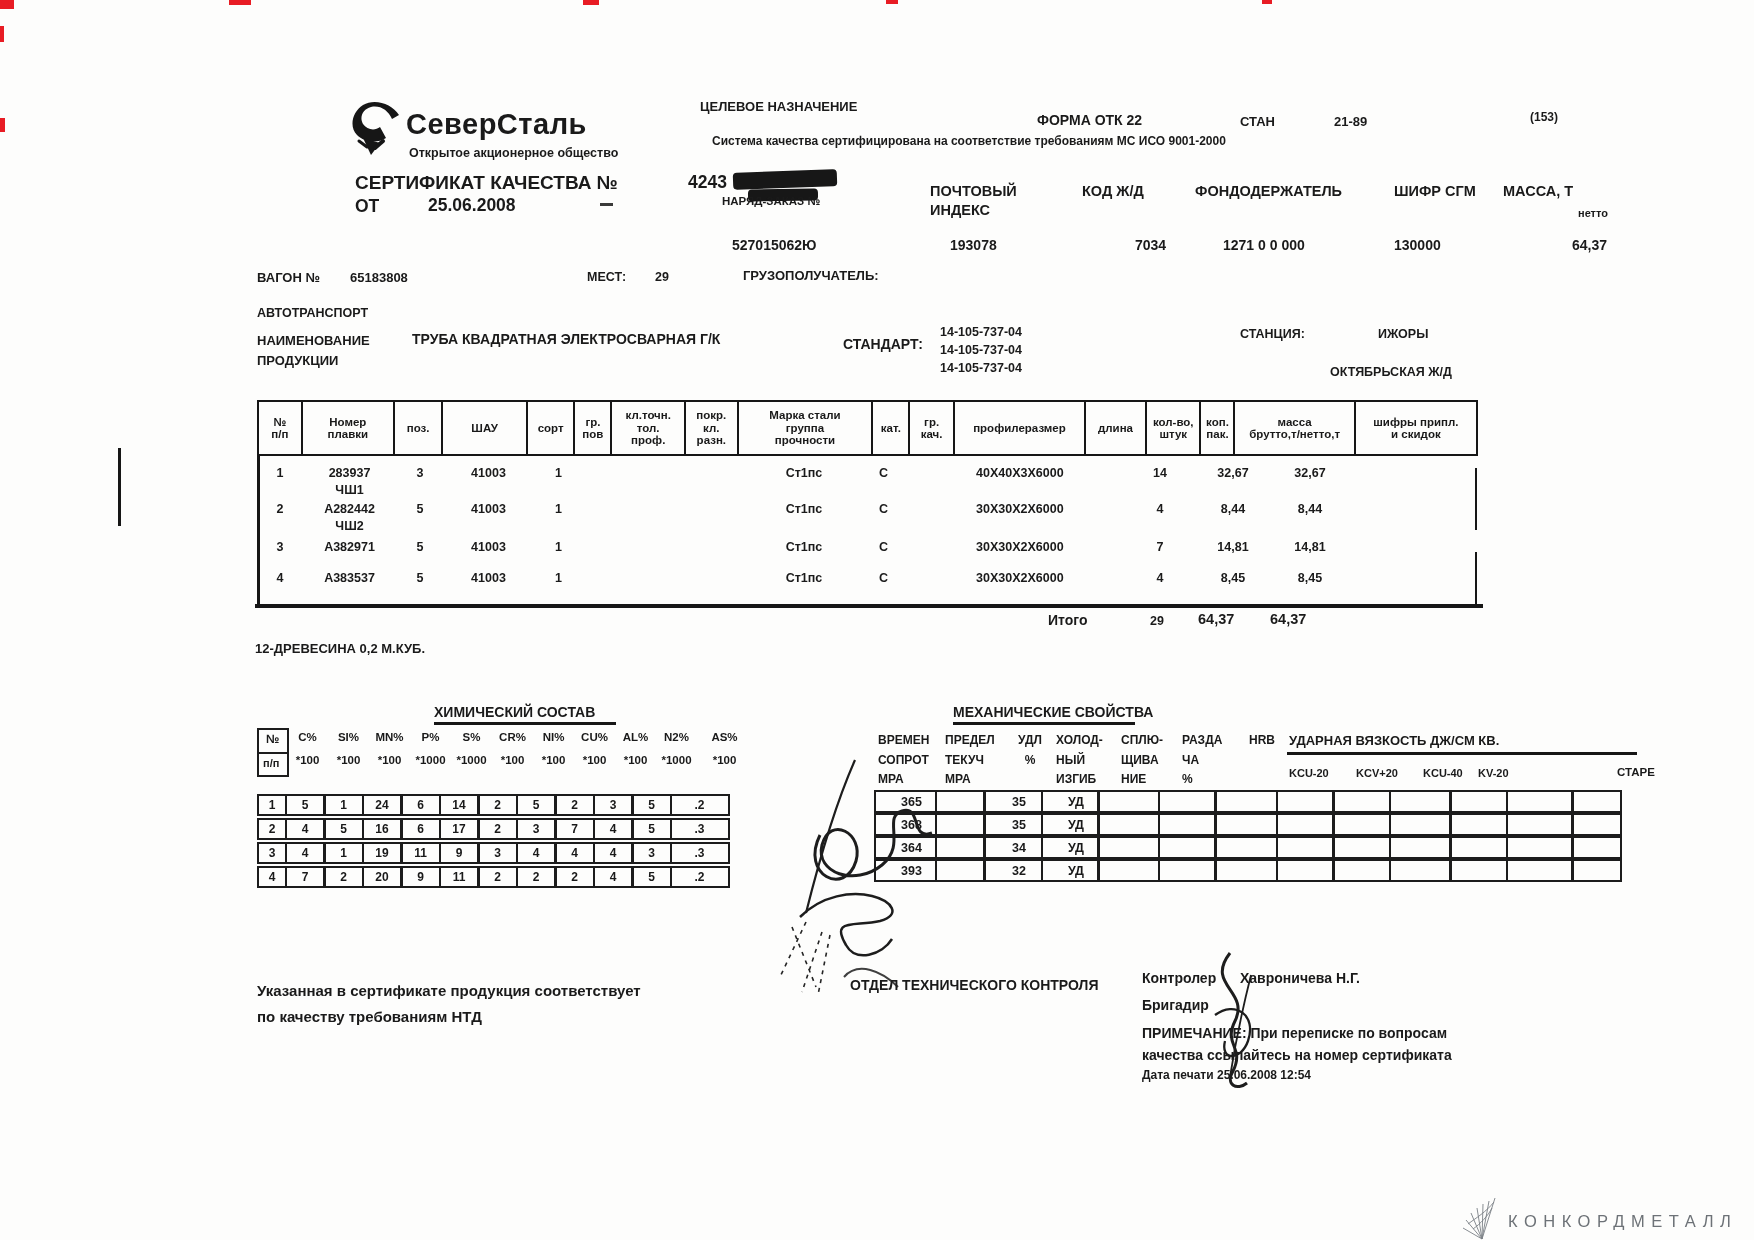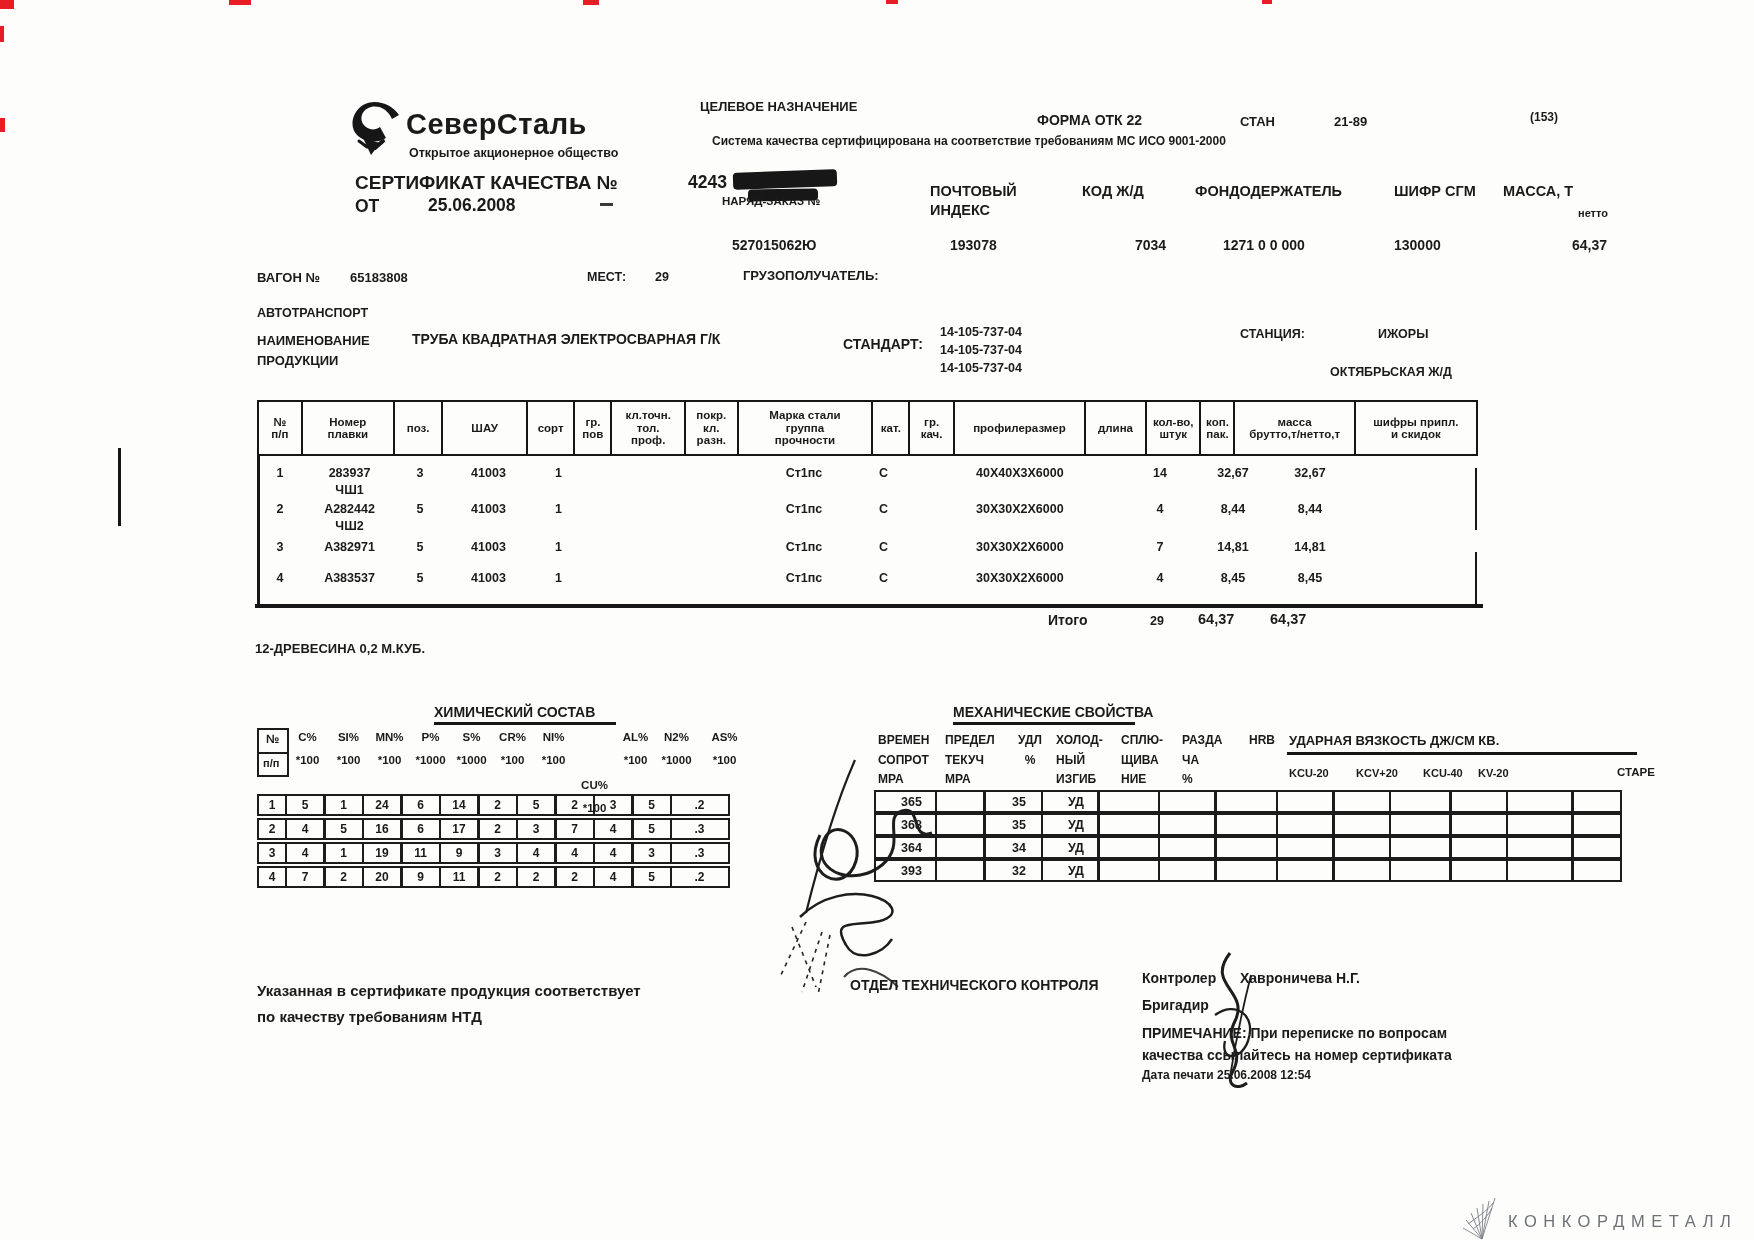--- a/index.html
+++ b/index.html
@@ -218,21 +218,21 @@
     <div style="position:absolute;left:0;top:22px;width:100%;height:2px;background:#1c1c1c;"></div>
     <div class="t f11" style="left:4px;top:27px;">п/п</div>
   </div>
   <div class="chem-h" style="left:287px;"><span>C%</span><span class="mult">*100</span></div>
   <div class="chem-h" style="left:328px;"><span>SI%</span><span class="mult">*100</span></div>
   <div class="chem-h" style="left:369px;"><span>MN%</span><span class="mult">*100</span></div>
   <div class="chem-h" style="left:410px;"><span>P%</span><span class="mult">*1000</span></div>
   <div class="chem-h" style="left:451px;"><span>S%</span><span class="mult">*1000</span></div>
   <div class="chem-h" style="left:492px;"><span>CR%</span><span class="mult">*100</span></div>
   <div class="chem-h" style="left:533px;"><span>NI%</span><span class="mult">*100</span></div>
-  <div class="chem-h" style="left:574px;margin-top:48px;"><span>CU%</span><span class="mult">*100</span></div>
+  <div class="chem-h" style="left:574px;"><span>CU%</span><span class="mult">*100</span></div>
   <div class="chem-h" style="left:615px;"><span>AL%</span><span class="mult">*100</span></div>
   <div class="chem-h" style="left:656px;"><span>N2%</span><span class="mult">*1000</span></div>
   <div class="chem-h" style="left:697px;width:55px;"><span>AS%</span><span class="mult">*100</span></div>
 
   <div class="grow" style="left:257px;top:794px;">
     <div style="width:30px;">1</div>
     <div style="width:41px;">5</div>
     <div style="width:41px;">1</div>
     <div style="width:41px;">24</div>
     <div style="width:41px;">6</div>

